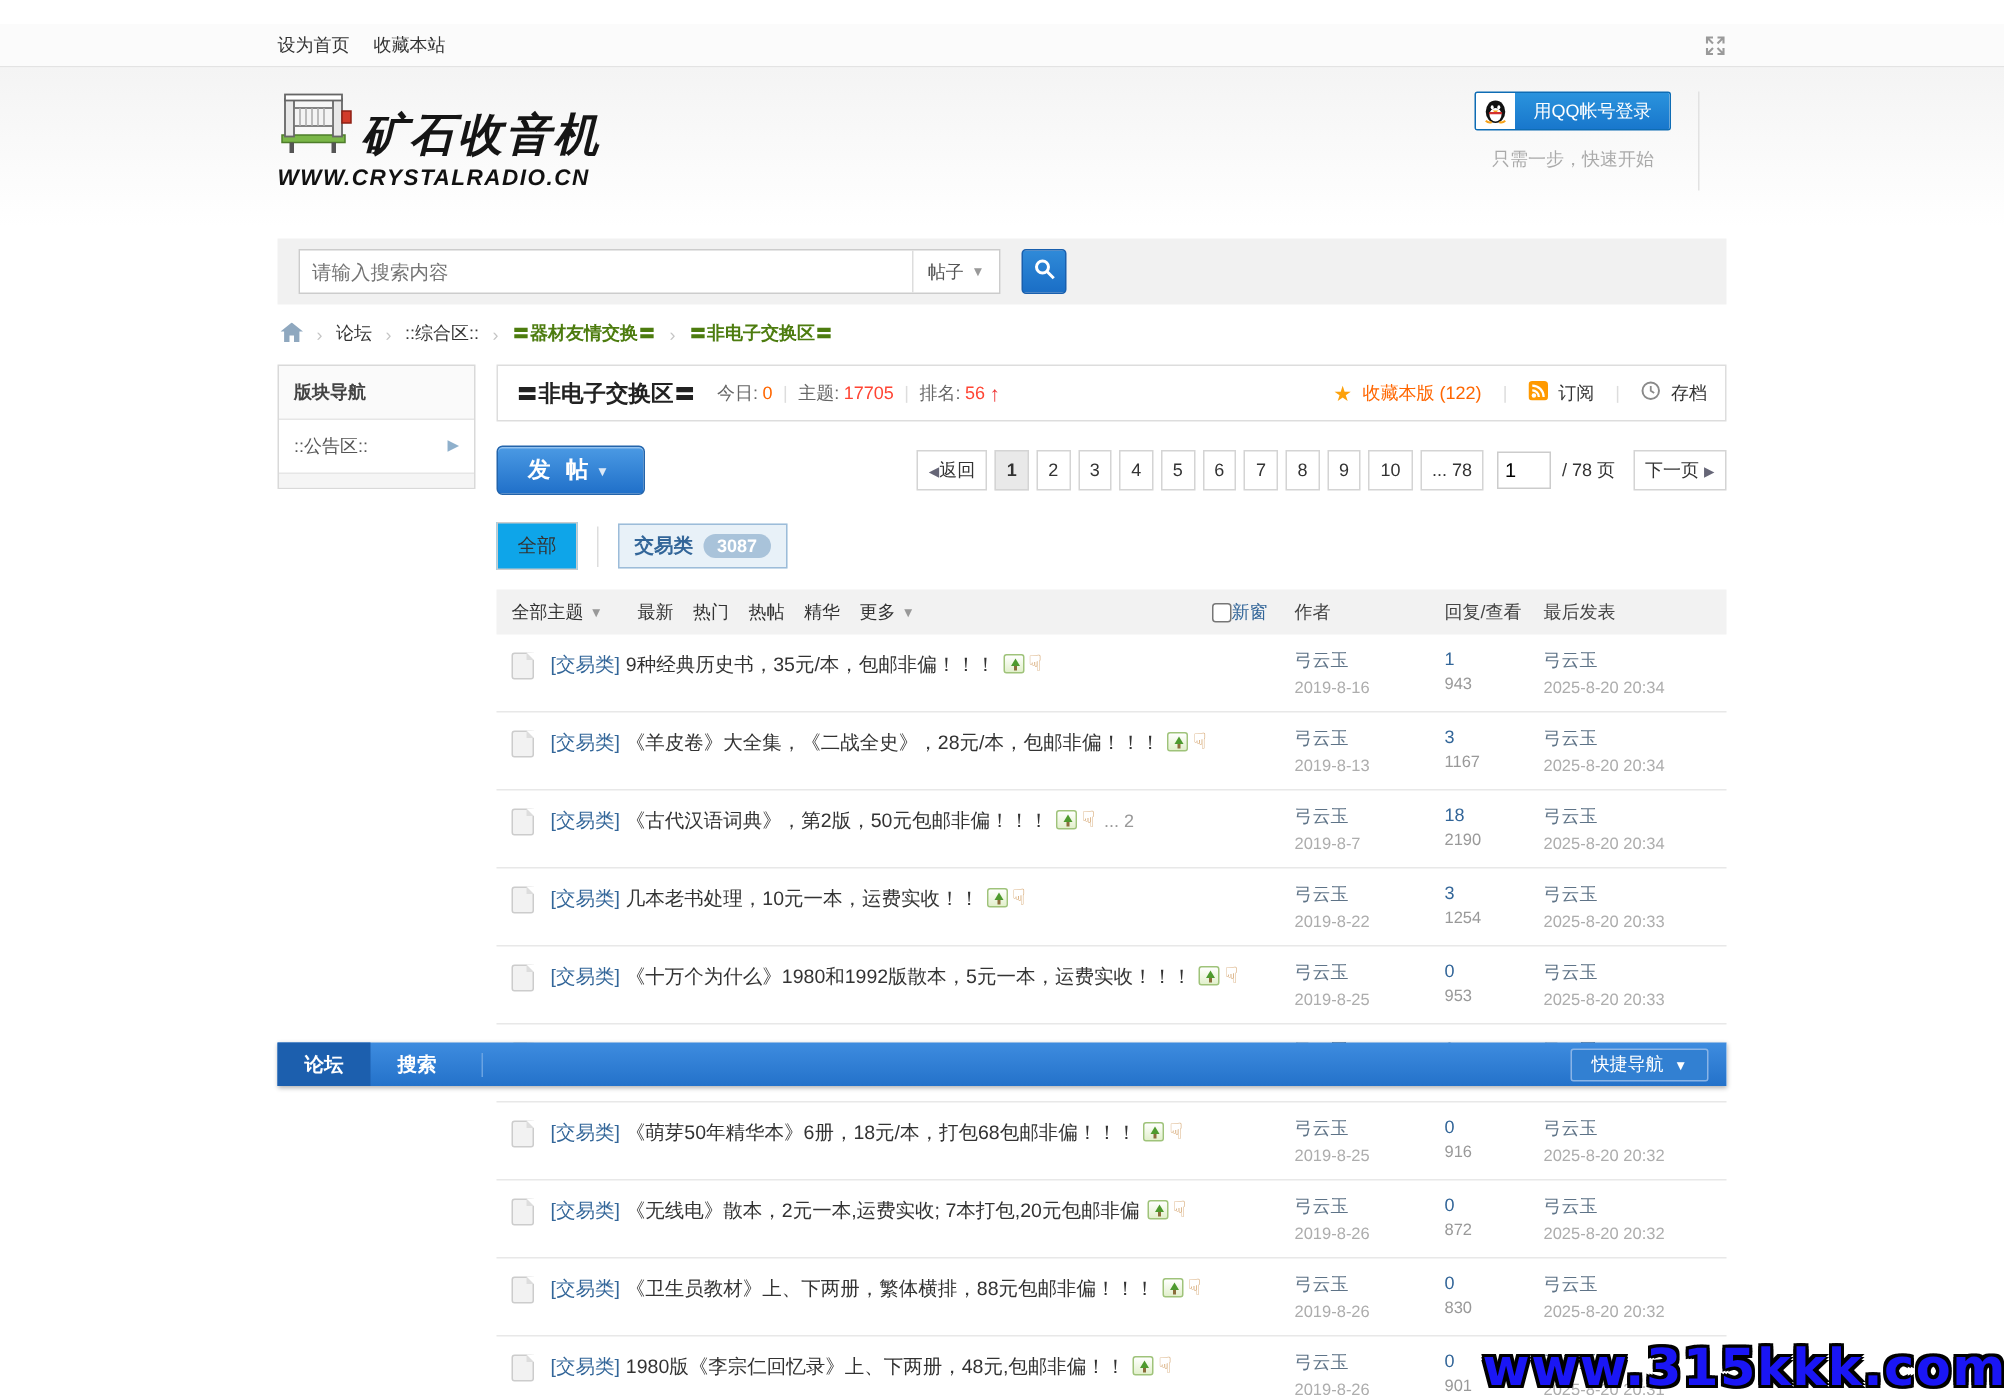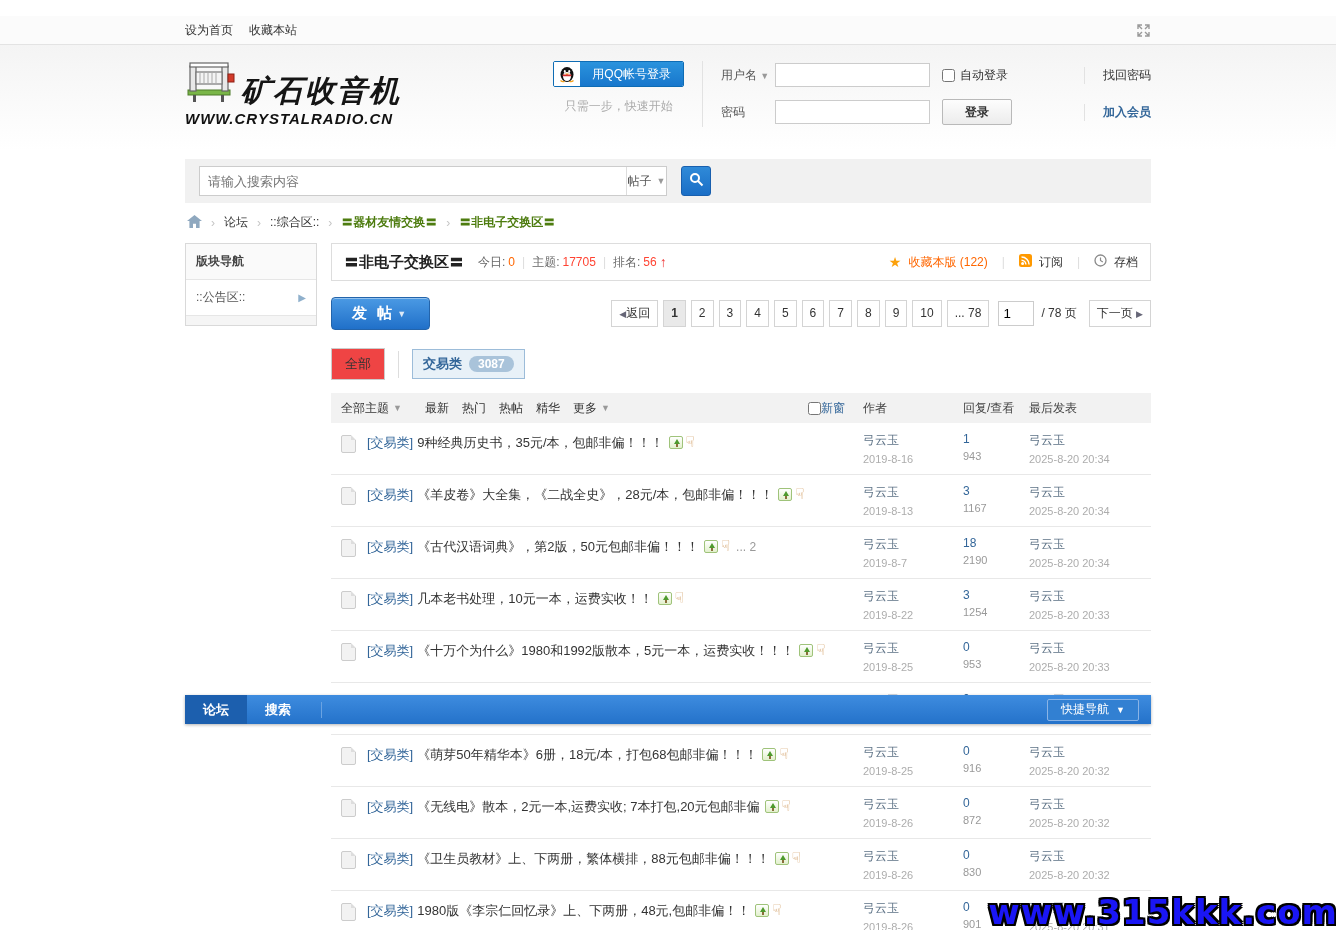--- a/index.html
+++ b/index.html
@@ -38,21 +38,21 @@
   .lf-side { border-left:1px solid #e2e2e2; padding-left:18px; margin-left:4px; }
   .join-link { color:#369; font-weight:bold; }
 
   
   .wrap { width:966px; margin:0 auto; }
 
   
   .searchband { margin-top:8px; background:#f1f1f1; padding:7px 14px; display:flex; align-items:center; }
   .searchbox { display:flex; align-items:center; background:#fff; border:1px solid #ccc; height:30px; width:468px; }
   .searchbox input { flex:1; border:0; outline:none; padding:0 8px; font-size:13px; height:26px; font-family:inherit; }
-  .scope { width:40px; height:100%; border-left:1px solid #ddd; color:#555; display:flex; align-items:center; justify-content:center; gap:5px; cursor:pointer; }
+  .scope { width:58px; height:100%; border-left:1px solid #ddd; color:#555; display:flex; align-items:center; justify-content:center; gap:5px; cursor:pointer; }
   .searchbtn { width:30px; height:30px; margin-left:14px; background:linear-gradient(#2f8ad8,#1a6ec6); border:1px solid #185fae; border-radius:3px; display:flex; align-items:center; justify-content:center; cursor:pointer; }
 
   
   .breadcrumb { display:flex; align-items:center; gap:9px; padding:11px 2px 8px; color:#666; }
   .crumb-sep { color:#c5c5c5; }
   .crumb-strong { font-weight:bold; color:#4d7c0f; }
 
   
   .main { display:flex; align-items:flex-start; margin-top:4px; }
   .sidebar { width:132px; margin-right:14px; border:1px solid #d9d9d9; background:#fff; }
@@ -81,21 +81,21 @@
   .post-btn .caret { color:#dce9f7; margin-left:2px; }
   .pg { margin-left:auto; display:flex; align-items:center; }
   .pbox { border:1px solid #d4d4d4; background:#fff; min-width:17px; height:27px; line-height:25px; text-align:center; padding:0 7px; margin-left:5px; color:#333; }
   .pbox.active { background:#e9e9e9; font-weight:bold; }
   .parrow { color:#667; font-size:9px; }
   .pg-input { width:36px; height:25px; border:1px solid #ccc; margin-left:9px; padding:0 4px; font-family:inherit; }
   .pg-total { margin:0 7px; color:#333; }
 
   
   .tabs { margin-top:18px; display:flex; align-items:center; }
-  .tab-all { border:1px solid #ccc; background:#ef4444; padding:6px 13px; font-size:13px; cursor:pointer; }
+  .tab-all { border:1px solid #ccc; background:#0ea5e9; padding:6px 13px; font-size:13px; cursor:pointer; }
   .tab-div { width:1px; height:27px; background:#ddd; margin:0 13px; }
   .tab-trade { border:1px solid #9cbcd9; background:#e8f1f8; padding:5px 10px; font-size:13px; color:#369; font-weight:bold; display:flex; gap:7px; align-items:center; cursor:pointer; }
   .tab-badge { background:#a9c3da; color:#fff; border-radius:9px; padding:1px 9px; font-size:12px; font-weight:bold; }
 
   
   .list-head { margin-top:13px; background:#f2f2f2; height:30px; display:flex; align-items:center; padding-left:10px; color:#444; }
   .lh-filters { display:flex; gap:13px; align-items:center; }
   .lh-filter-main { margin-right:10px; display:flex; gap:4px; align-items:center; }
   .lh-right { margin-left:auto; display:flex; align-items:center; }
   .lh-newwin { color:#369; display:flex; align-items:center; gap:0; margin-right:18px; }
@@ -185,36 +185,20 @@
               <path d="M7 8.6 h4 l-2 1.8 z" fill="#f6a21a"></path>
               <rect x="4.5" y="9.6" width="9" height="1.6" rx="0.8" fill="#d32f2f"></rect>
               <path d="M2.5 15.5 q2 1.8 4 0.8 M15.5 15.5 q-2 1.8 -4 0.8" stroke="#f6a21a" stroke-width="1.4" fill="none"></path>
             </svg>
           </span>
           <span class="qq-label">用QQ帐号登录</span>
         </button>
         <div class="qq-hint">只需一步，快速开始</div>
       </div>
 
-      <div class="login-form">
-        <span class="lf-label"><span>用户名</span> <span class="caret">▼</span></span>
-        <input class="lf-input" type="text" style="">
-        <span class="lf-extra">
-          <input type="checkbox" style="">
-          <span>自动登录</span>
-        </span>
-        <span class="lf-side"><a>找回密码</a></span>
-
-        <span class="lf-label">密码</span>
-        <input class="lf-input" type="password" style="">
-        <span class="lf-extra">
-          <button class="login-btn">登录</button>
-        </span>
-        <span class="lf-side"><a class="join-link">加入会员</a></span>
-      </div>
     </div>
   </div>
 </div>
 
 <div class="wrap">
 
   <div class="searchband">
     <div class="searchbox">
       <input type="text" placeholder="请输入搜索内容" style="">
       <span class="scope">

